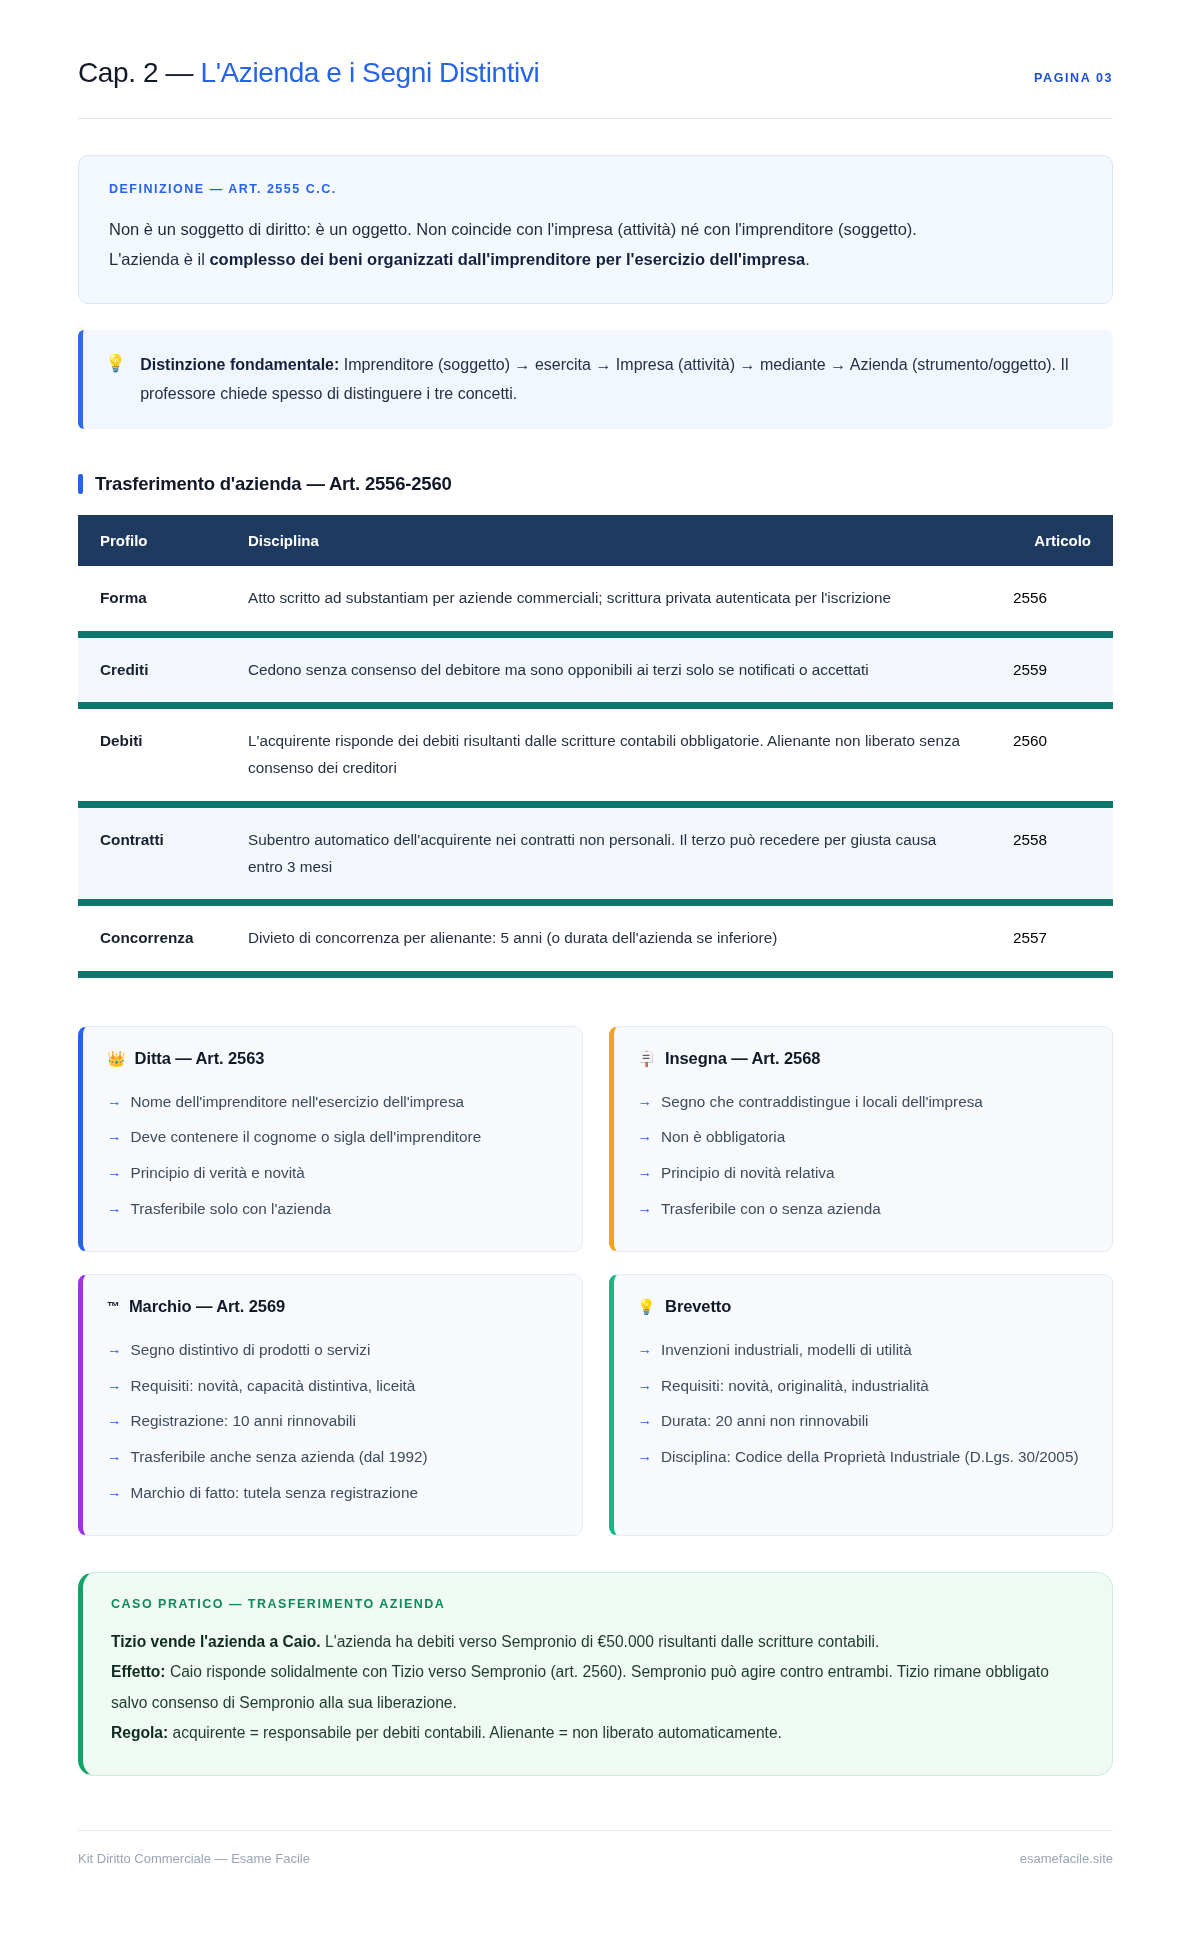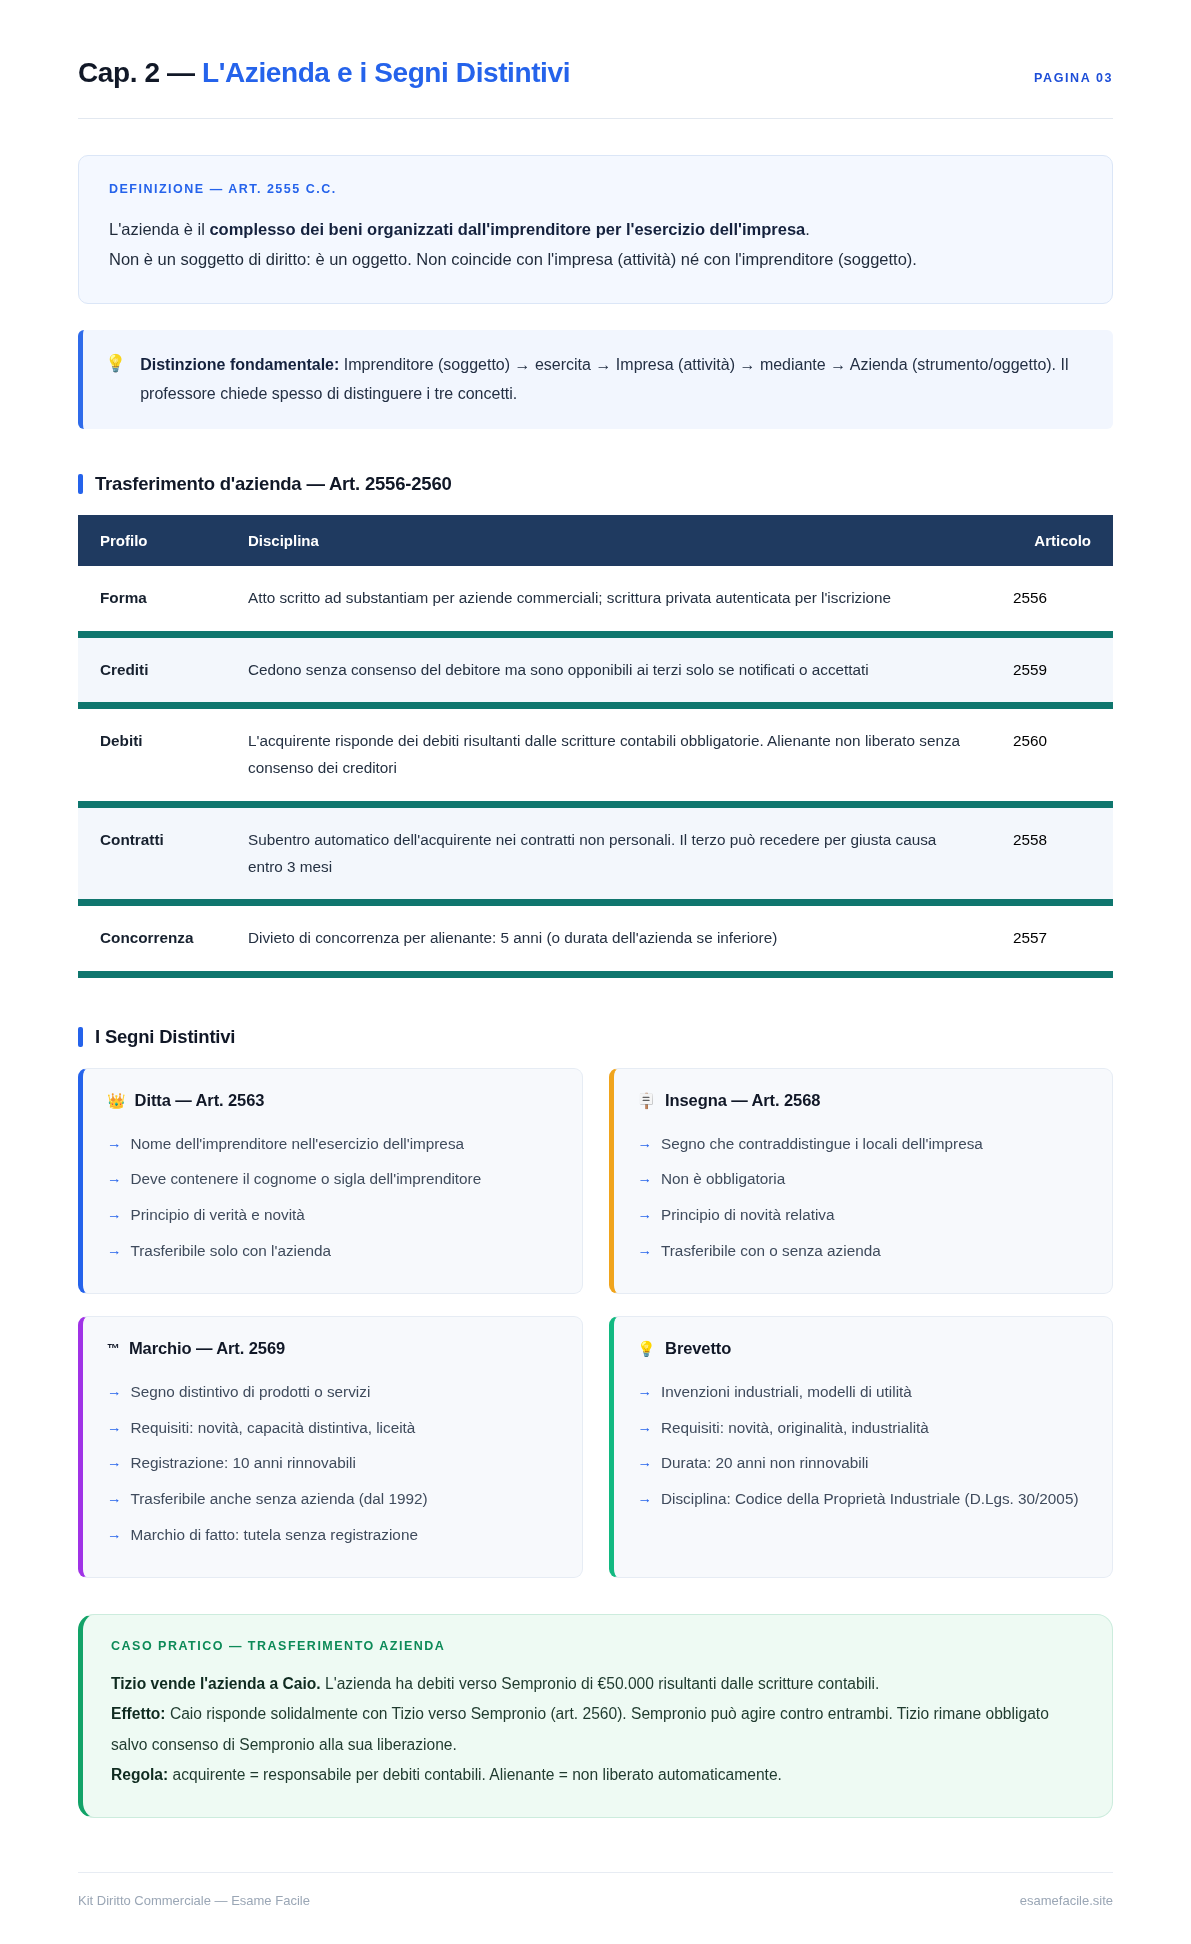--- a/index.html
+++ b/index.html
@@ -26,21 +26,21 @@
 
   
   .doc-header {
     display: flex;
     align-items: baseline;
     justify-content: space-between;
     padding-bottom: 28px;
   }
   .doc-title {
     font-size: 28px;
-    font-weight: 700;
+    font-weight: 400;
     letter-spacing: -0.4px;
     line-height: 1.2;
     color: #111827;
     white-space: nowrap;
   }
   .doc-title .title-accent {
     color: #2563eb;
   }
   .page-number {
     font-size: 12.5px;
@@ -254,24 +254,24 @@
     <div class="doc-title">
       <span>Cap. 2 —</span>
       <span class="title-accent">L'Azienda e i Segni Distintivi</span>
     </div>
     <div class="page-number">PAGINA 03</div>
   </div>
   <div class="header-rule"></div>
 
   <div class="definition-box">
     <div class="definition-label">DEFINIZIONE — ART. 2555 C.C.</div>
+    <div class="definition-line">Non è un soggetto di diritto: è un oggetto. Non coincide con l'impresa (attività) né con l'imprenditore (soggetto).</div>
     <div class="definition-line">
       <span>L'azienda è il </span><b>complesso dei beni organizzati dall'imprenditore per l'esercizio dell'impresa</b><span>.</span>
     </div>
-    <div class="definition-line">Non è un soggetto di diritto: è un oggetto. Non coincide con l'impresa (attività) né con l'imprenditore (soggetto).</div>
   </div>
 
   <div class="tip-box">
     <span class="tip-icon">💡</span>
     <div class="tip-text">
       <b>Distinzione fondamentale:</b><span> Imprenditore (soggetto) → esercita → Impresa (attività) → mediante → Azienda (strumento/oggetto). Il professore chiede spesso di distinguere i tre concetti.</span>
     </div>
   </div>
 
   <div class="section-heading">
@@ -309,24 +309,20 @@
         <td class="cell-articolo">2558</td>
       </tr>
       <tr>
         <td class="cell-profilo">Concorrenza</td>
         <td class="cell-disciplina">Divieto di concorrenza per alienante: 5 anni (o durata dell'azienda se inferiore)</td>
         <td class="cell-articolo">2557</td>
       </tr>
     </tbody>
   </table>
 
-  <div class="section-heading">
-    <span class="section-bar"></span>
-    <span class="section-title">I Segni Distintivi</span>
-  </div>
 
   <div class="card-grid">
 
     <div class="sign-card accent-blue">
       <div class="card-title">
         <span class="card-emoji">👑</span>
         <span>Ditta — Art. 2563</span>
       </div>
       <ul class="card-list">
         <li>

